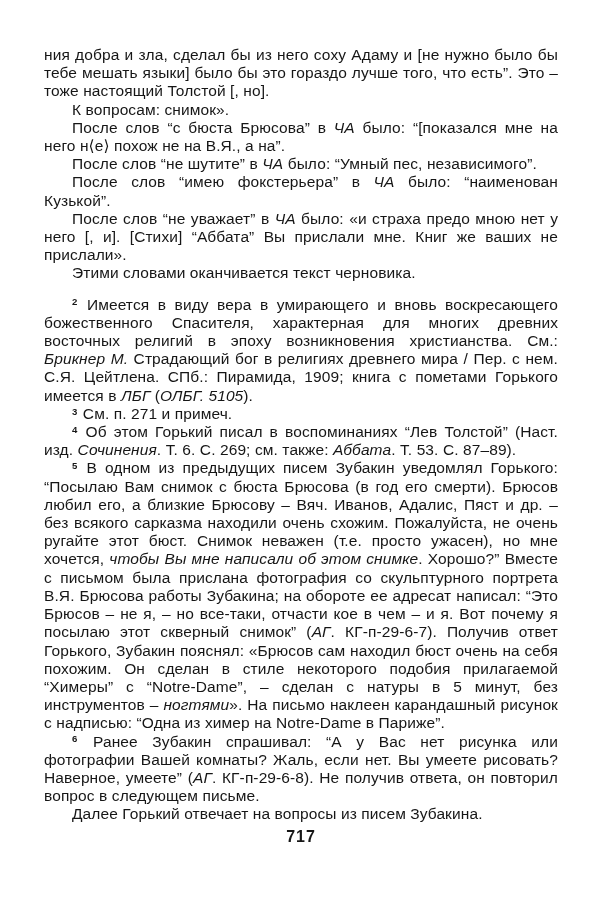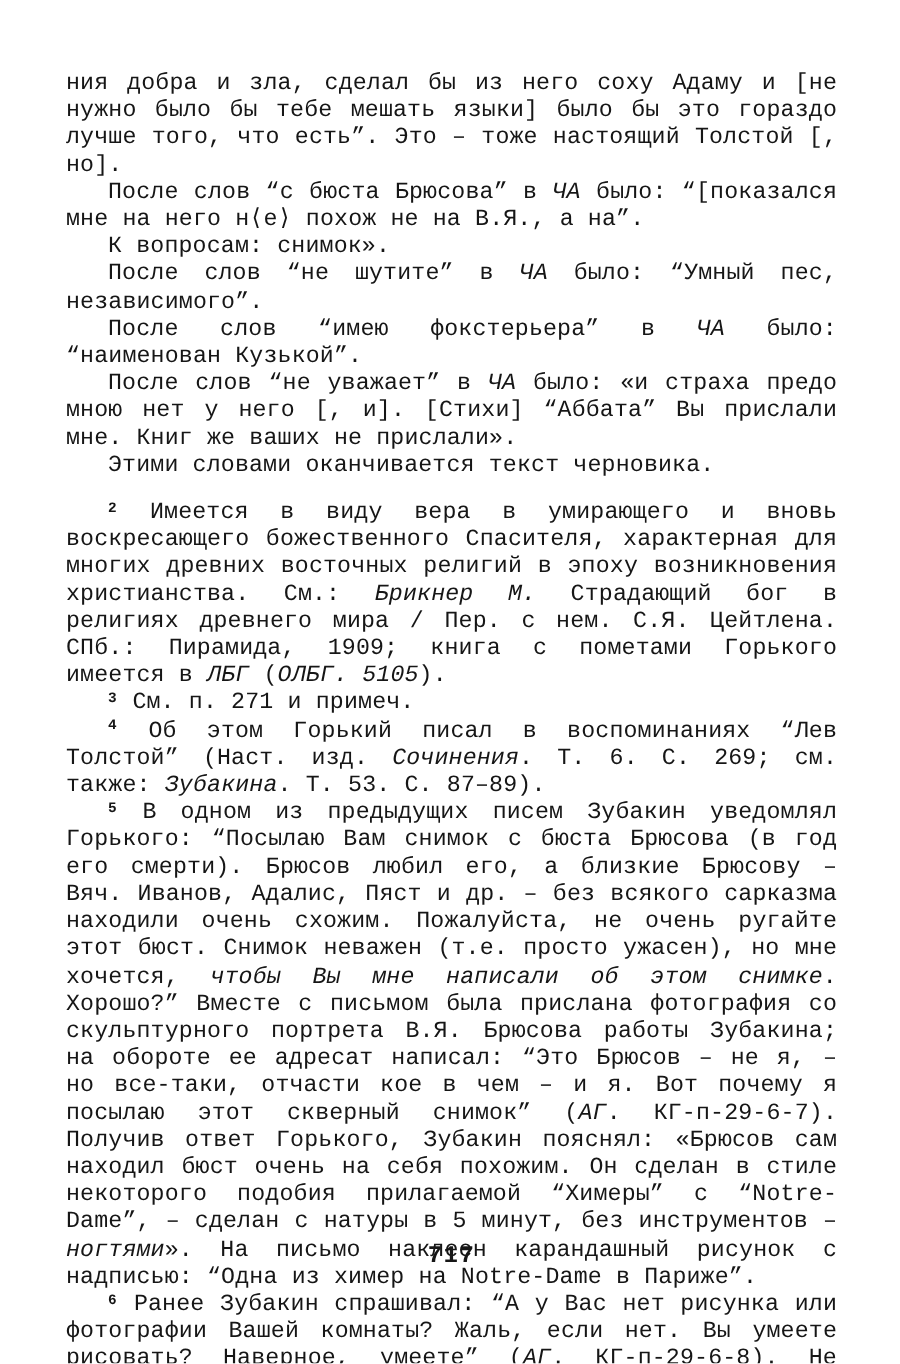--- a/index.html
+++ b/index.html
@@ -6,21 +6,21 @@
     margin: 0;
     padding: 0;
     background: #ffffff;
   }
   .page {
     position: relative;
     width: 600px;
     height: 909px;
     background: #ffffff;
     overflow: hidden;
-    font-family: Liberation Mono, monospace;
+    font-family: Liberation Sans, sans-serif;
     color: #161616;
   }
   .text-column {
     position: absolute;
     left: 44px;
     top: 46px;
     width: 514px;
     font-size: 15.5px;
     line-height: 18.2px;
     text-align: justify;
@@ -61,28 +61,28 @@
     font-weight: bold;
     letter-spacing: 1px;
   }
 </style>
 </head>
 <body>
 
 <div class="page">
   <div class="text-column" id="text-column">
       <p class="noindent"><span>ния добра и зла, сделал бы из него соху Адаму и [не нужно было бы тебе мешать языки] было бы это гораздо лучше того, что есть”. Это – тоже настоящий Толстой [, но].</span></p>
+      <p class="indent"><span>К вопросам: снимок».</span></p>
       <p class="indent"><span>После слов “с бюста Брюсова” в </span><span class="it">ЧА</span><span> было: “[показался мне на него н⟨е⟩ похож не на В.Я., а на”.</span></p>
-      <p class="indent"><span>К вопросам: снимок».</span></p>
       <p class="indent"><span>После слов “не шутите” в </span><span class="it">ЧА</span><span> было: “Умный пес, независимого”.</span></p>
       <p class="indent"><span>После слов “имею фокстерьера” в </span><span class="it">ЧА</span><span> было: “наименован Кузькой”.</span></p>
       <p class="indent"><span>После слов “не уважает” в </span><span class="it">ЧА</span><span> было: «и страха предо мною нет у него [, и]. [Стихи] “Аббата” Вы прислали мне. Книг же ваших не прислали».</span></p>
       <p class="indent"><span>Этими словами оканчивается текст черновика.</span></p>
       <div class="spacer"></div>
       <p class="indent"><sup class="fn">2</sup><span> Имеется в виду вера в умирающего и вновь воскресающего божественного Спасителя, характерная для многих древних восточных религий в эпоху возникновения христианства. См.: </span><span class="it">Брикнер М.</span><span> Страдающий бог в религиях древнего мира / Пер. с нем. С.Я. Цейтлена. СПб.: Пирамида, 1909; книга с пометами Горького имеется в </span><span class="it">ЛБГ</span><span> (</span><span class="it">ОЛБГ. 5105</span><span>).</span></p>
       <p class="indent"><sup class="fn">3</sup><span> См. п. 271 и примеч.</span></p>
-      <p class="indent"><sup class="fn">4</sup><span> Об этом Горький писал в воспоминаниях “Лев Толстой” (Наст. изд. </span><span class="it">Сочинения</span><span>. Т. 6. С. 269; см. также: </span><span class="it">Зубакина</span><span>. Т. 53. С. 87–89).</span></p>
+      <p class="indent"><sup class="fn">4</sup><span> Об этом Горький писал в воспоминаниях “Лев Толстой” (Наст. изд. </span><span class="it">Сочинения</span><span>. Т. 6. С. 269; см. также: </span><span class="it">Аббата</span><span>. Т. 53. С. 87–89).</span></p>
       <p class="indent"><sup class="fn">5</sup><span> В одном из предыдущих писем Зубакин уведомлял Горького: “Посылаю Вам снимок с бюста Брюсова (в год его смерти). Брюсов любил его, а близкие Брюсову – Вяч. Иванов, Адалис, Пяст и др. – без всякого сарказма находили очень схожим. Пожалуйста, не очень ругайте этот бюст. Снимок неважен (т.е. просто ужасен), но мне хочется, </span><span class="it">чтобы Вы мне написали об этом снимке</span><span>. Хорошо?” Вместе с письмом была прислана фотография со скульптурного портрета В.Я. Брюсова работы Зубакина; на обороте ее адресат написал: “Это Брюсов – не я, – но все-таки, отчасти кое в чем – и я. Вот почему я посылаю этот скверный снимок” (</span><span class="it">АГ</span><span>. КГ-п-29-6-7). Получив ответ Горького, Зубакин пояснял: «Брюсов сам находил бюст очень на себя похожим. Он сделан в стиле некоторого подобия прилагаемой “Химеры” с “Notre-Dame”, – сделан с натуры в 5 минут, без инструментов – </span><span class="it">ногтями</span><span>». На письмо наклеен карандашный рисунок с надписью: “Одна из химер на Notre-Dame в Париже”.</span></p>
       <p class="indent"><sup class="fn">6</sup><span> Ранее Зубакин спрашивал: “А у Вас нет рисунка или фотографии Вашей комнаты? Жаль, если нет. Вы умеете рисовать? Наверное, умеете” (</span><span class="it">АГ</span><span>. КГ-п-29-6-8). Не получив ответа, он повторил вопрос в следующем письме.</span></p>
       <p class="indent"><span>Далее Горький отвечает на вопросы из писем Зубакина.</span></p>
     </div>
   <div class="page-number">717</div>
 </div>
 
 </body></html>

